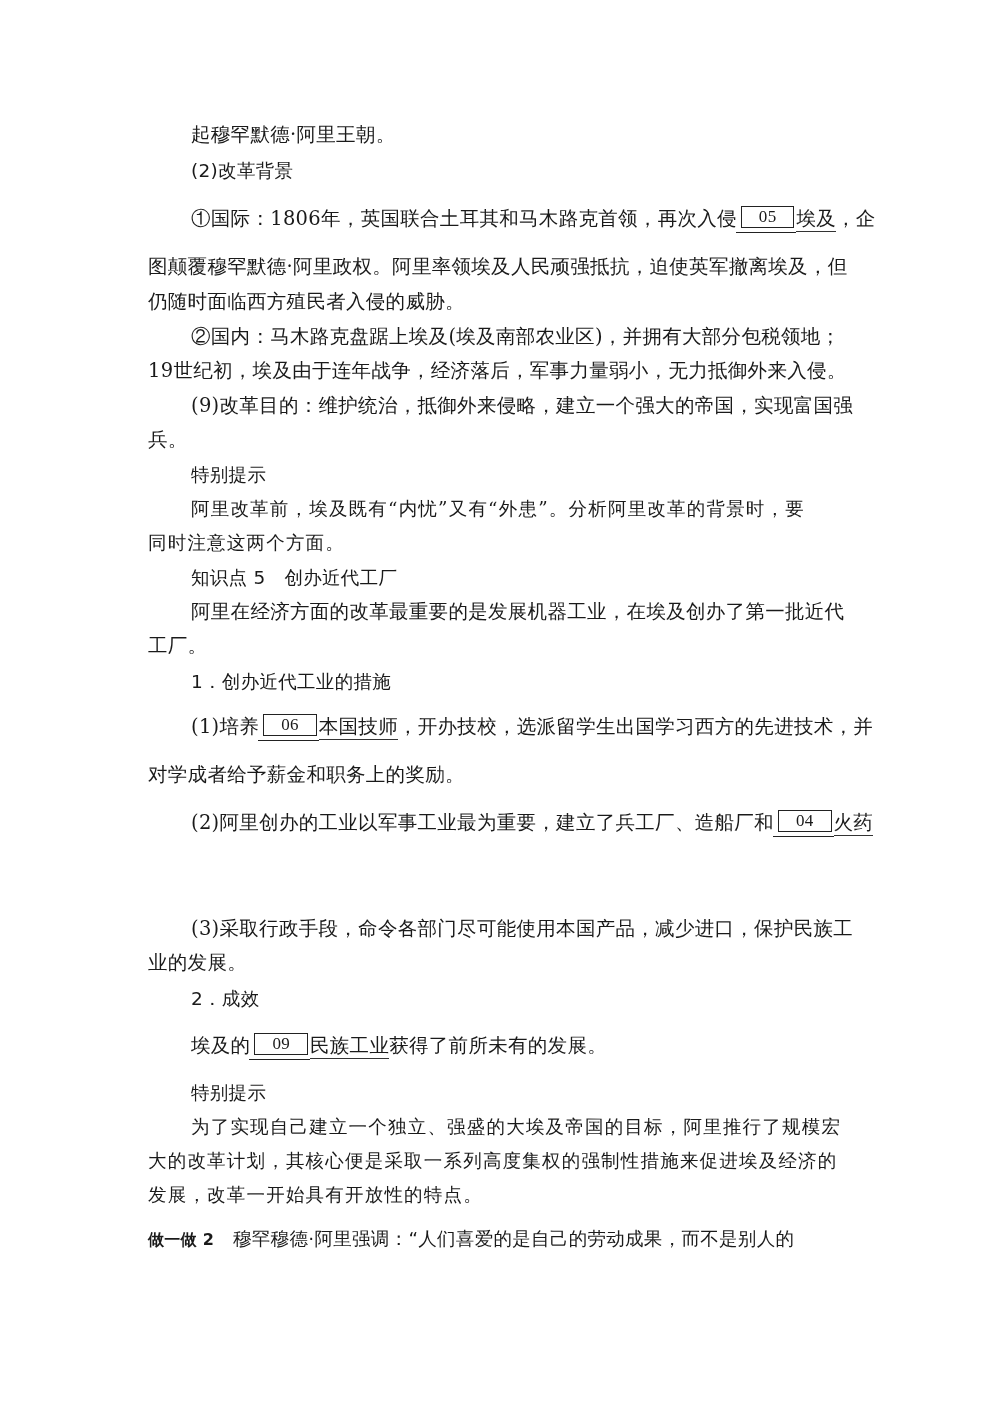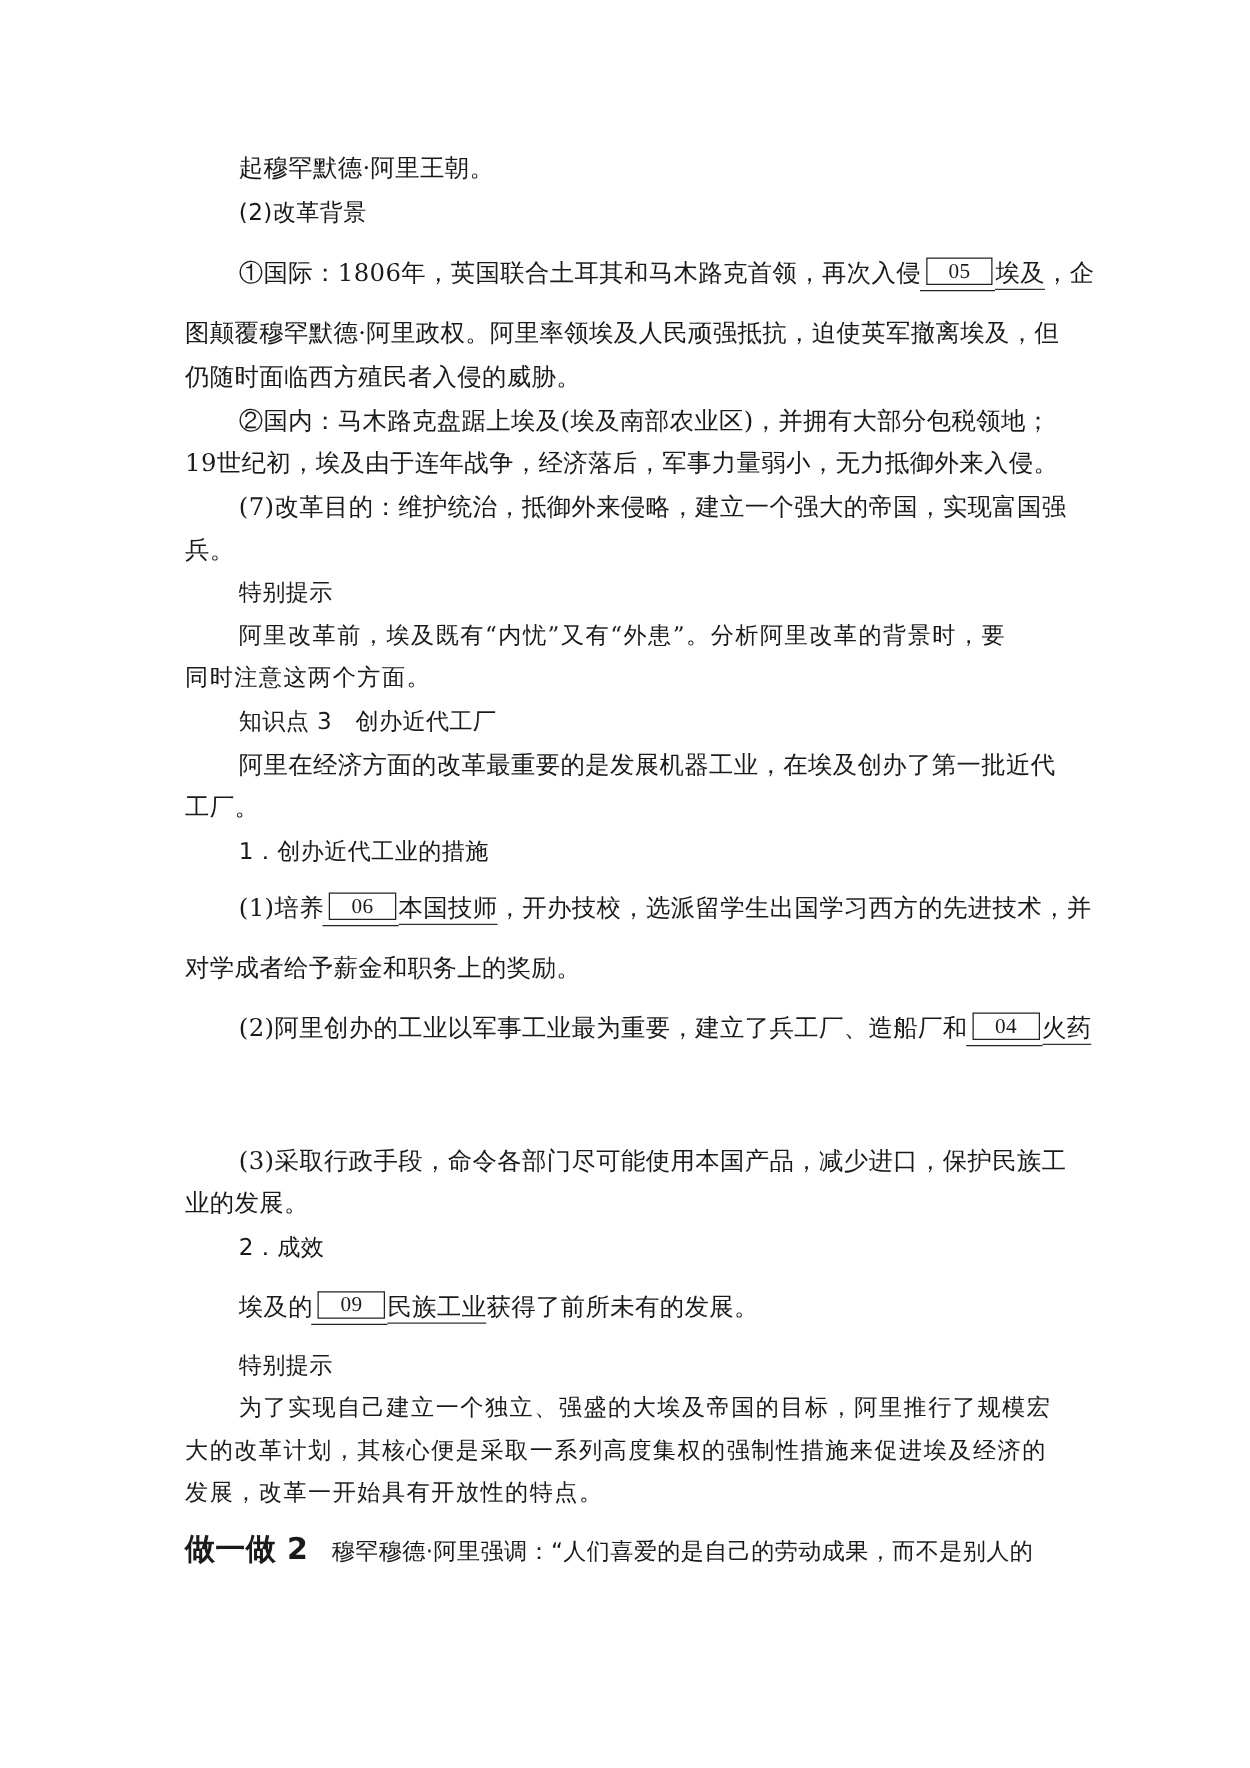--- a/index.html
+++ b/index.html
@@ -7,44 +7,44 @@
       font-family: "DejaVu Serif", "Liberation Serif", serif; color: #1a1a1a; }
     .page { position: absolute; left: 0; top: 0; width: 1000px; height: 1327px; }
     .line { position: absolute; left: 148px; width: 705px; font-size: 19.5px; line-height: 26px; white-space: nowrap; letter-spacing: 0.3px; }
     .ind { left: 191px; width: 662px; }
     .hd { font-family: "DejaVu Sans", "Liberation Sans", sans-serif; font-size: 18.5px; }
     .kai { font-family: "DejaVu Serif", serif; font-size: 18.5px; letter-spacing: 1.2px; }
     .box { display: inline-block; border: 1.5px solid #222; padding: 0 17px; line-height: 20px; font-size: 17px;
       font-family: "Liberation Serif", serif; vertical-align: 3px; margin: 0 2px 0 4px; position: relative; }
     .box::after { content: ""; position: absolute; left: -6px; right: -3px; bottom: -6px; border-bottom: 1.5px solid #222; }
     .ul { border-bottom: 1.2px solid #333; padding-bottom: 1px; margin-top: 11px; }
-    .bold { font-family: "DejaVu Sans", "Liberation Sans", sans-serif; font-weight: bold; font-size: 24px; }
+    .bold { font-family: "DejaVu Sans", "Liberation Sans", sans-serif; font-weight: bold; font-size: 16px; }
   </style>
 </head>
 <body>
 
 <div class="page">
   <div class="line ind" style="top:122px">起穆罕默德·阿里王朝。</div>
   <div class="line ind hd" style="top:158px">(2)改革背景</div>
 
   <div class="line ind" style="top:206px">
     <span>①国际：1806年，英国联合土耳其和马木路克首领，再次入侵</span><span class="box">05</span><span class="ul">埃及</span><span>，企</span>
   </div>
   <div class="line" style="top:254px">图颠覆穆罕默德·阿里政权。阿里率领埃及人民顽强抵抗，迫使英军撤离埃及，但</div>
   <div class="line" style="top:289px">仍随时面临西方殖民者入侵的威胁。</div>
   <div class="line ind" style="top:324px">②国内：马木路克盘踞上埃及(埃及南部农业区)，并拥有大部分包税领地；</div>
   <div class="line" style="top:358px">19世纪初，埃及由于连年战争，经济落后，军事力量弱小，无力抵御外来入侵。</div>
-  <div class="line ind" style="top:393px">(7)改革目的：维护统治，抵御外来侵略，建立一个强大的帝国，实现富国强</div>
+  <div class="line ind" style="top:393px">(9)改革目的：维护统治，抵御外来侵略，建立一个强大的帝国，实现富国强</div>
   <div class="line" style="top:427px">兵。</div>
 
   <div class="line ind hd" style="top:462px">特别提示</div>
   <div class="line ind kai" style="top:496px">阿里改革前，埃及既有“内忧”又有“外患”。分析阿里改革的背景时，要</div>
   <div class="line kai" style="top:530px">同时注意这两个方面。</div>
 
-  <div class="line ind hd" style="top:565px">知识点 3　创办近代工厂</div>
+  <div class="line ind hd" style="top:565px">知识点 5　创办近代工厂</div>
   <div class="line ind" style="top:599px">阿里在经济方面的改革最重要的是发展机器工业，在埃及创办了第一批近代</div>
   <div class="line" style="top:633px">工厂。</div>
 
   <div class="line ind hd" style="top:669px">1．创办近代工业的措施</div>
 
   <div class="line ind" style="top:714px">
     <span>(1)培养</span><span class="box">06</span><span class="ul">本国技师</span><span>，开办技校，选派留学生出国学习西方的先进技术，并</span>
   </div>
   <div class="line" style="top:762px">对学成者给予薪金和职务上的奖励。</div>
 

